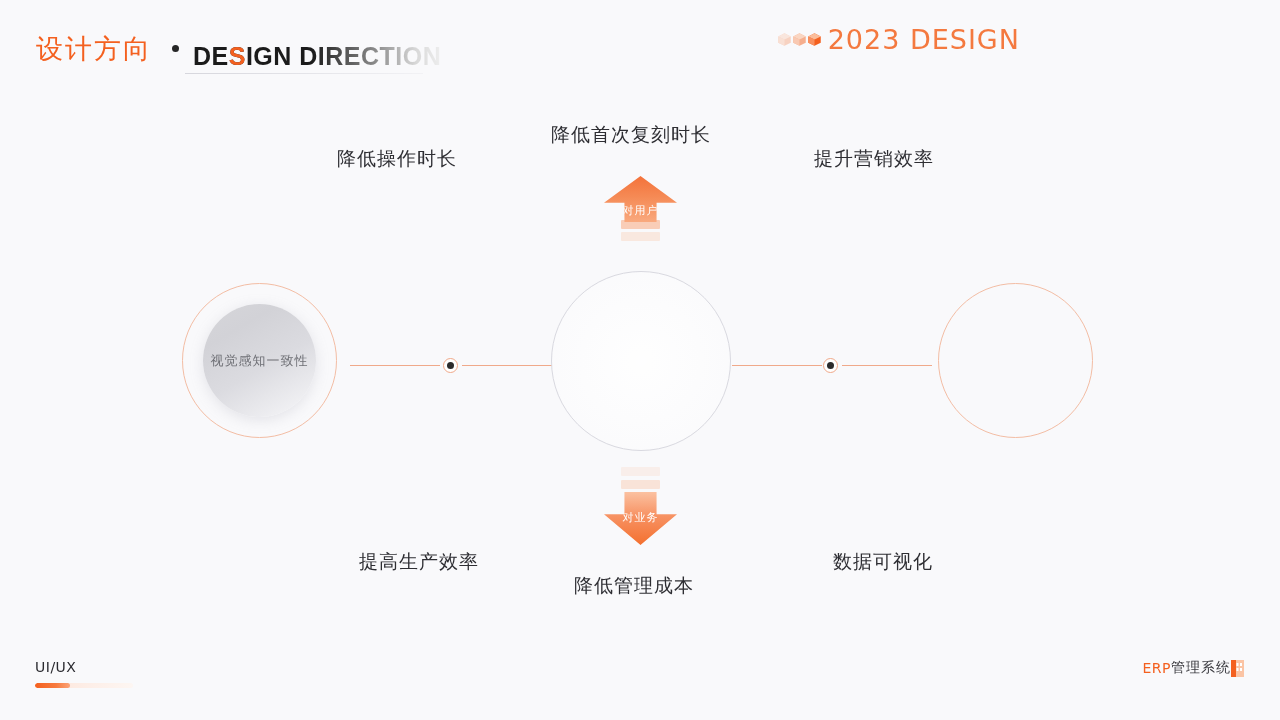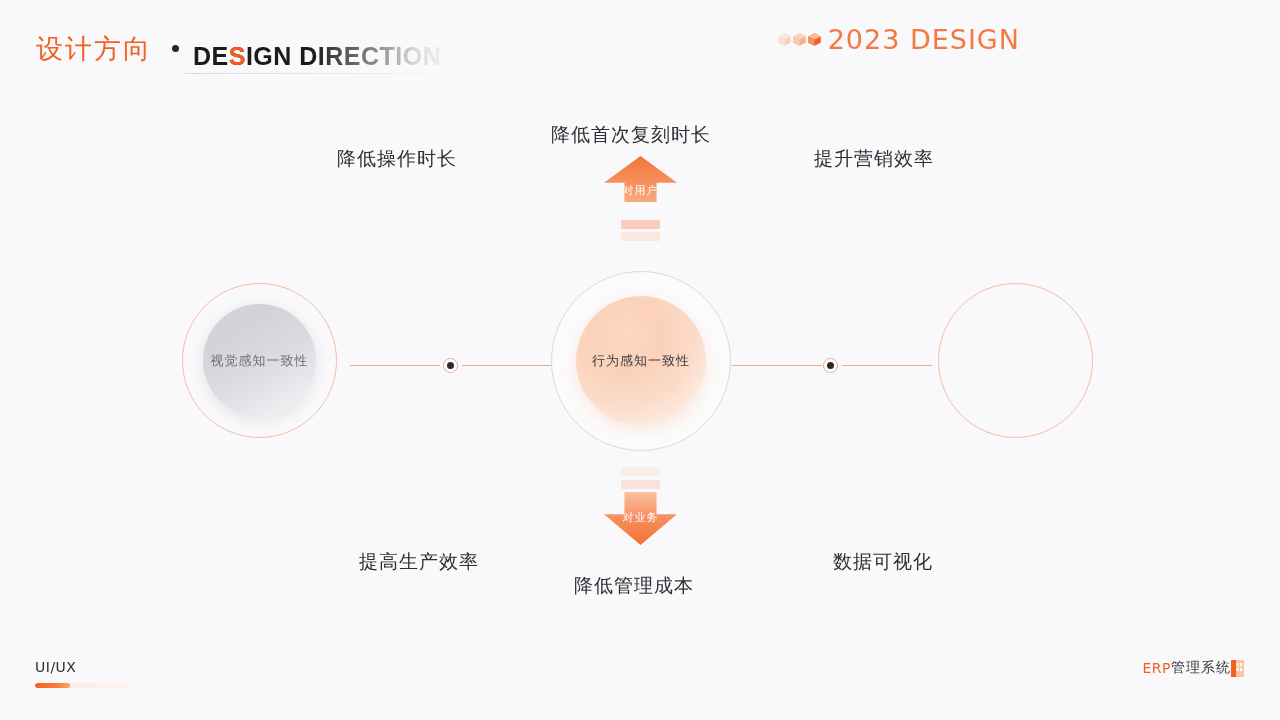--- a/index.html
+++ b/index.html
@@ -89,21 +89,21 @@
     background:radial-gradient(circle at 50% 50%,rgba(255,255,255,.9),rgba(250,250,252,.3)); }
   .inner-center {
     width:130px; height:130px; left:576px; top:296px;
     background:radial-gradient(circle at 38% 30%,#fcd9c4 0%,#fbd1b8 30%,#fbdcc9 58%,#fdeee4 82%,#fdf6f1 100%);
     box-shadow:0 4px 18px rgba(244,140,90,.18);
   }
   .inner-center .lbl { font-size:13px; color:#3b3b40; letter-spacing:1px;
     font-family:"DejaVu Sans","Liberation Sans",sans-serif; }
 
   
-  .arrow-up { position:absolute; left:604px; top:156px; width:73px; height:46px; }
+  .arrow-up { position:absolute; left:604px; top:176px; width:73px; height:46px; }
   .arrow-up .head {
     width:73px; height:46px;
     background:linear-gradient(180deg,#f4723a 0%,#f58a55 45%,#f9a97e 100%);
     clip-path:polygon(50% 0%,100% 58%,72% 58%,72% 100%,28% 100%,28% 58%,0% 58%);
     display:flex; align-items:flex-end; justify-content:center;
   }
   .arrow-up .atxt { font-size:11px; color:#fff; letter-spacing:1px; padding-bottom:4px;
     font-family:"DejaVu Sans","Liberation Sans",sans-serif; }
   .seg { position:absolute; left:621px; width:39px; border-radius:1px; }
   .seg.u1 { top:220px; height:9px; background:rgba(249,170,128,.55); }
@@ -202,23 +202,20 @@
     <div class="node-dot d2">
         <i></i>
       </div>
 
     <div class="circ ring-side left"></div>
     <div class="circ inner-side left">
       <span class="lbl">视觉感知一致性</span>
     </div>
 
     <div class="circ ring-center"></div>
-    <div class="circ inner-center">
-      <span class="lbl">行为感知一致性</span>
-    </div>
 
     <div class="circ ring-side right"></div>
 
     <div class="seg u1"></div>
     <div class="seg u2"></div>
     <div class="arrow-up">
       <div class="head">
         <span class="atxt">对用户</span>
       </div>
     </div>

